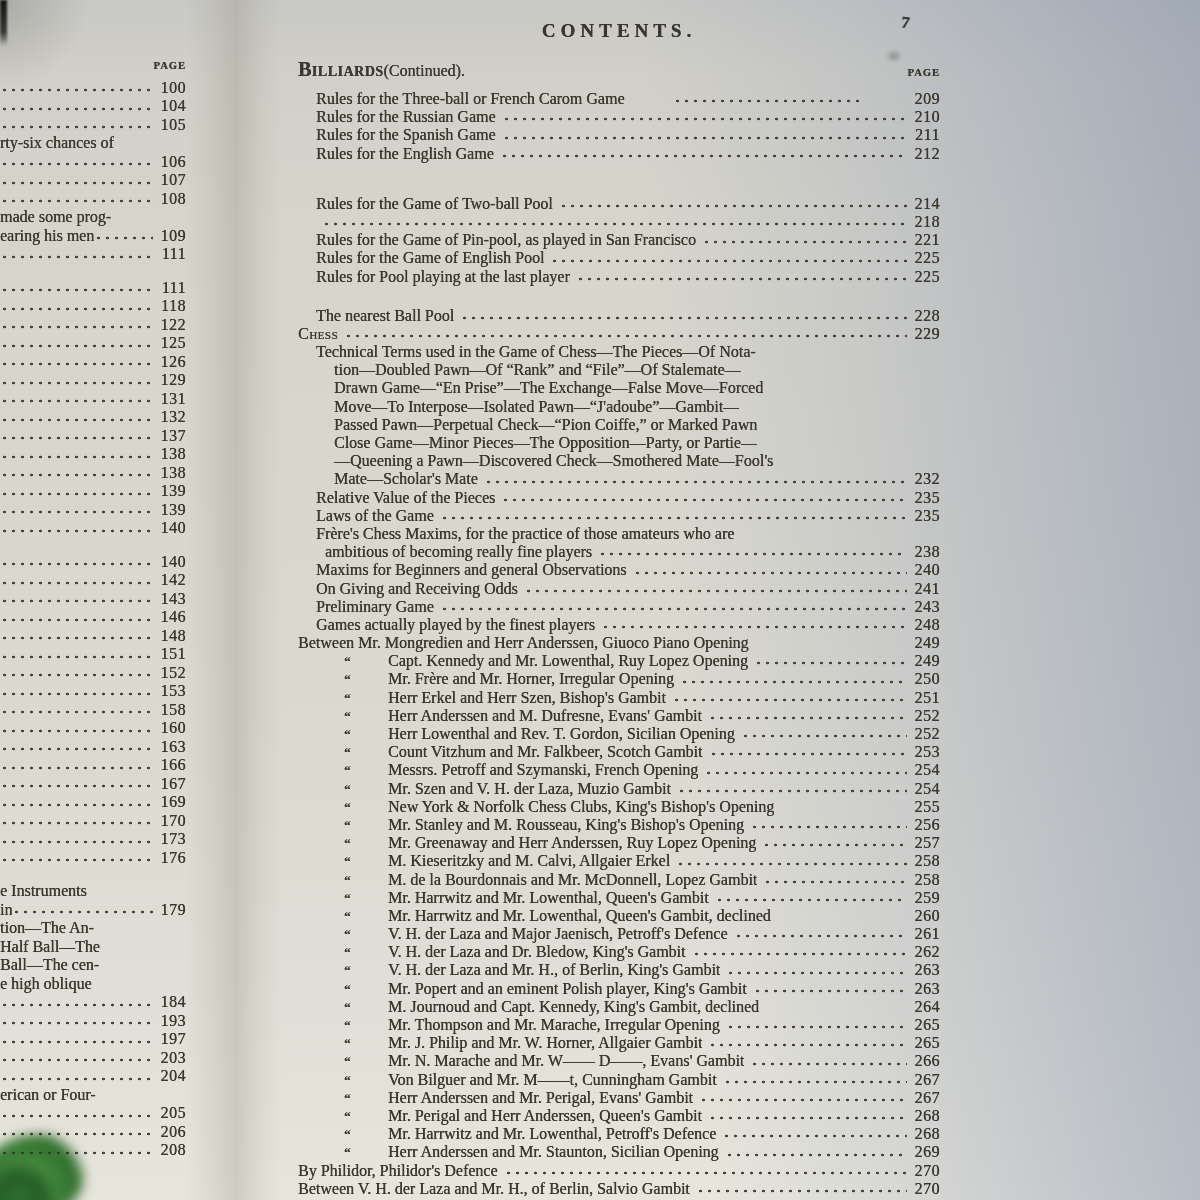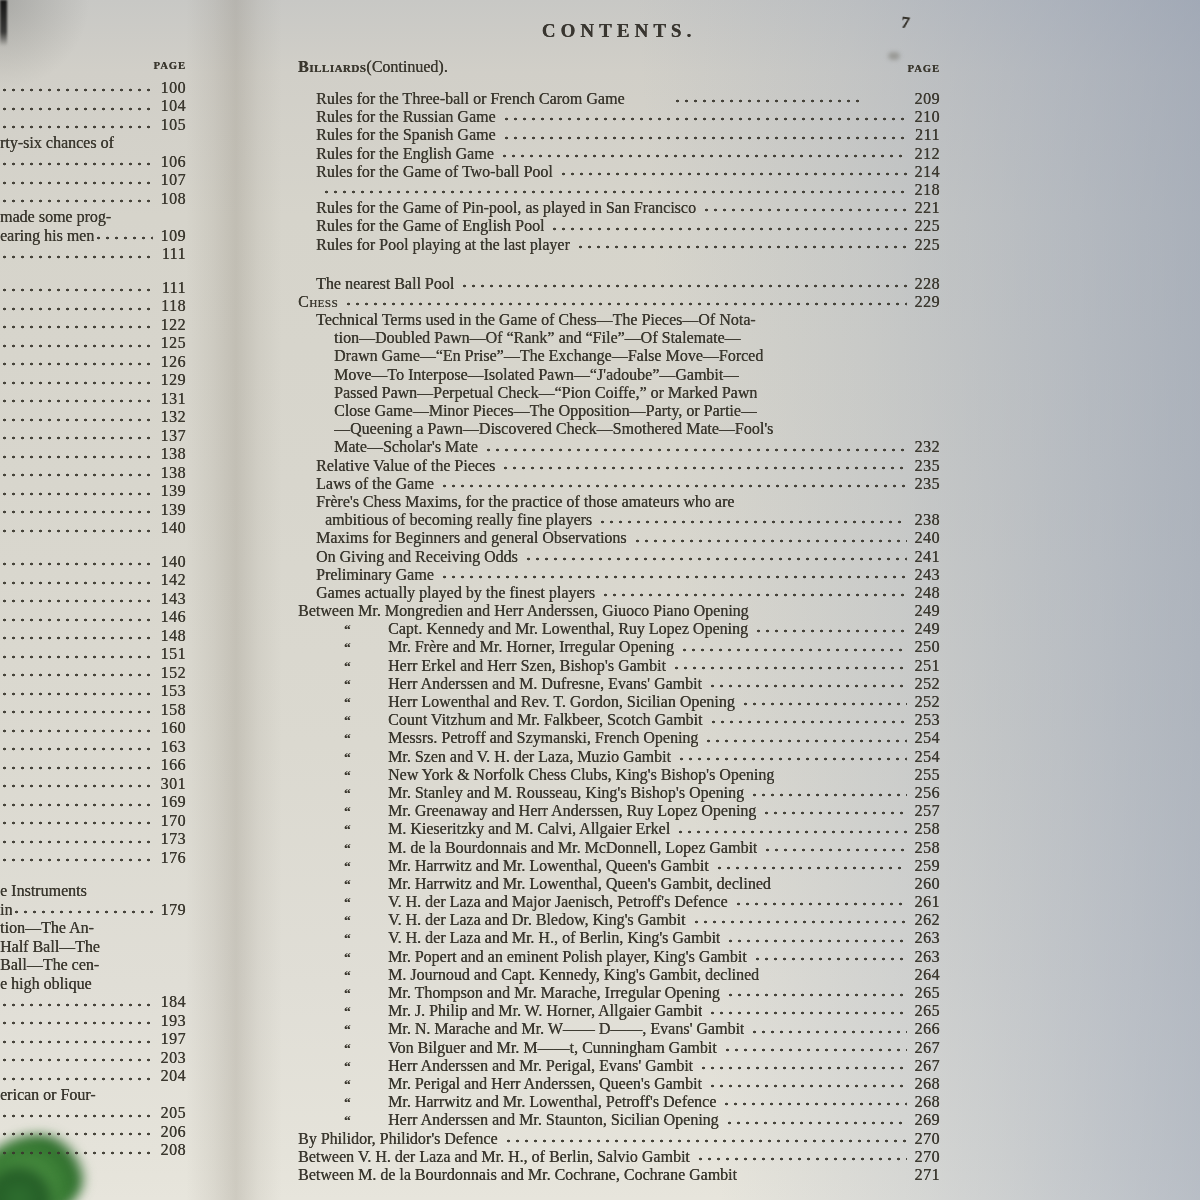--- a/index.html
+++ b/index.html
@@ -53,21 +53,21 @@
     background-image:radial-gradient(circle at 50% 50%, rgba(58,55,46,.92) 1.25px, rgba(58,55,46,0) 1.6px);
     background-size:9px 6px;background-repeat:repeat-x;background-position:0 calc(100% - 4px);
   }
   .left-col .lead{margin-left:0;}
   .sp{flex:1 1 4px;}
   .pg{flex:0 0 auto;min-width:30px;text-align:right;letter-spacing:.5px;}
   .row.ditto{padding-left:46px;}
   .dmark{flex:0 0 44px;font-weight:bold;font-size:13px;}
 
   .col-head{display:flex;align-items:baseline;height:20px;}
-  .col-head .sc-head{font-variant:small-caps;font-weight:bold;font-size:16px;letter-spacing:.5px;}
+  .col-head .sc-head{font-variant:small-caps;font-weight:bold;font-size:20px;letter-spacing:.5px;}
   .col-head .rest{font-size:16px;}
   .pg-label{margin-left:auto;font-size:10.5px;font-weight:bold;letter-spacing:1px;}
   .left-head{display:flex;height:18.5px;align-items:baseline;}
   #right-entries{margin-top:12px;}
 </style>
 </head>
 <body>
 
 <div class="photo">
 
@@ -116,21 +116,21 @@
         <div class="row"><span class="lead"></span><span class="pg">143</span></div>
         <div class="row"><span class="lead"></span><span class="pg">146</span></div>
         <div class="row"><span class="lead"></span><span class="pg">148</span></div>
         <div class="row"><span class="lead"></span><span class="pg">151</span></div>
         <div class="row"><span class="lead"></span><span class="pg">152</span></div>
         <div class="row"><span class="lead"></span><span class="pg">153</span></div>
         <div class="row"><span class="lead"></span><span class="pg">158</span></div>
         <div class="row"><span class="lead"></span><span class="pg">160</span></div>
         <div class="row"><span class="lead"></span><span class="pg">163</span></div>
         <div class="row"><span class="lead"></span><span class="pg">166</span></div>
-        <div class="row"><span class="lead"></span><span class="pg">301</span></div>
+        <div class="row"><span class="lead"></span><span class="pg">167</span></div>
         <div class="row"><span class="lead"></span><span class="pg">169</span></div>
         <div class="row"><span class="lead"></span><span class="pg">170</span></div>
         <div class="row"><span class="lead"></span><span class="pg">173</span></div>
         <div class="row"><span class="lead"></span><span class="pg">176</span></div>
         <div class="gap"></div>
         <div class="row"><span class="txt">e Instruments</span><span class="sp"></span></div>
         <div class="row"><span class="txt">in</span><span class="lead"></span><span class="pg">179</span></div>
         <div class="row"><span class="txt">tion—The An-</span><span class="sp"></span></div>
         <div class="row"><span class="txt">Half Ball—The</span><span class="sp"></span></div>
         <div class="row"><span class="txt">Ball—The cen-</span><span class="sp"></span></div>
@@ -151,21 +151,21 @@
     <div class="col-head">
       <span class="sc-head">Billiards</span>
         <span class="rest"> (Continued).</span>
       <span class="pg-label">PAGE</span>
     </div>
     <div id="right-entries">
         <div class="row" style="padding-left: 18px; gap: 42px;"><span class="txt">Rules for the Three-ball or French Carom Game</span><span class="lead"></span><span class="pg">209</span></div>
         <div class="row" style="padding-left: 18px;"><span class="txt">Rules for the Russian Game</span><span class="lead"></span><span class="pg">210</span></div>
         <div class="row" style="padding-left: 18px;"><span class="txt">Rules for the Spanish Game</span><span class="lead"></span><span class="pg">211</span></div>
         <div class="row" style="padding-left: 18px;"><span class="txt">Rules for the English Game</span><span class="lead"></span><span class="pg">212</span></div>
-        <div class="row" style="padding-left: 18px;"><span class="txt">Rules for the Game of Two-ball Pool</span><span class="lead"></span><span class="pg">214</span></div>
+        <div class="row" style="padding-left: 18px; margin-top: 32px;"><span class="txt">Rules for the Game of Two-ball Pool</span><span class="lead"></span><span class="pg">214</span></div>
         <div class="row" style="padding-left: 18px;"><span class="lead"></span><span class="pg">218</span></div>
         <div class="row" style="padding-left: 18px;"><span class="txt">Rules for the Game of Pin-pool, as played in San Francisco</span><span class="lead"></span><span class="pg">221</span></div>
         <div class="row" style="padding-left: 18px;"><span class="txt">Rules for the Game of English Pool</span><span class="lead"></span><span class="pg">225</span></div>
         <div class="row" style="padding-left: 18px;"><span class="txt">Rules for Pool playing at the last player</span><span class="lead"></span><span class="pg">225</span></div>
         <div class="row" style="padding-left: 18px; margin-top: 21px;"><span class="txt">The nearest Ball Pool</span><span class="lead"></span><span class="pg">228</span></div>
         <div class="row"><span class="txt sc">Chess</span><span class="lead"></span><span class="pg">229</span></div>
         <div class="row" style="padding-left: 18px;"><span class="txt">Technical Terms used in the Game of Chess—The Pieces—Of Nota-</span><span class="sp"></span></div>
         <div class="row" style="padding-left: 36px;"><span class="txt">tion—Doubled Pawn—Of “Rank” and “File”—Of Stalemate—</span><span class="sp"></span></div>
         <div class="row" style="padding-left: 36px;"><span class="txt">Drawn Game—“En Prise”—The Exchange—False Move—Forced</span><span class="sp"></span></div>
         <div class="row" style="padding-left: 36px;"><span class="txt">Move—To Interpose—Isolated Pawn—“J'adoube”—Gambit—</span><span class="sp"></span></div>

